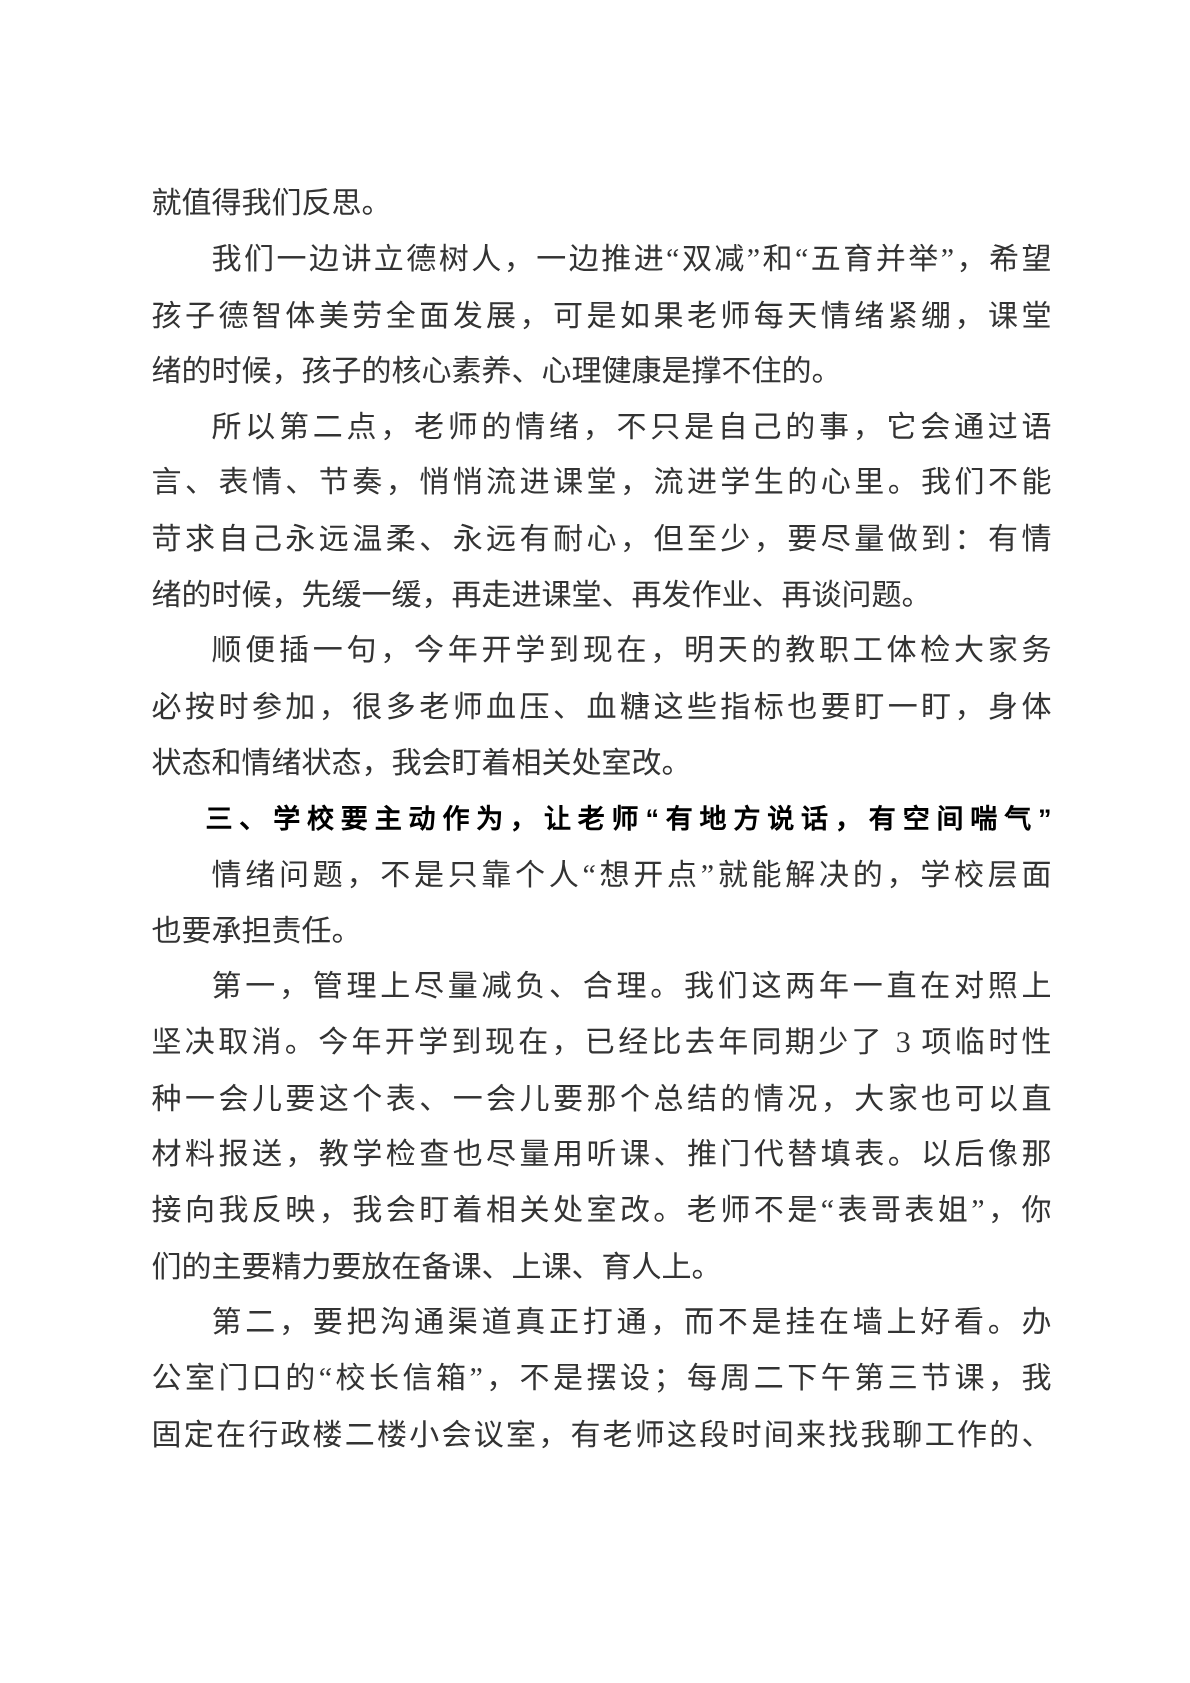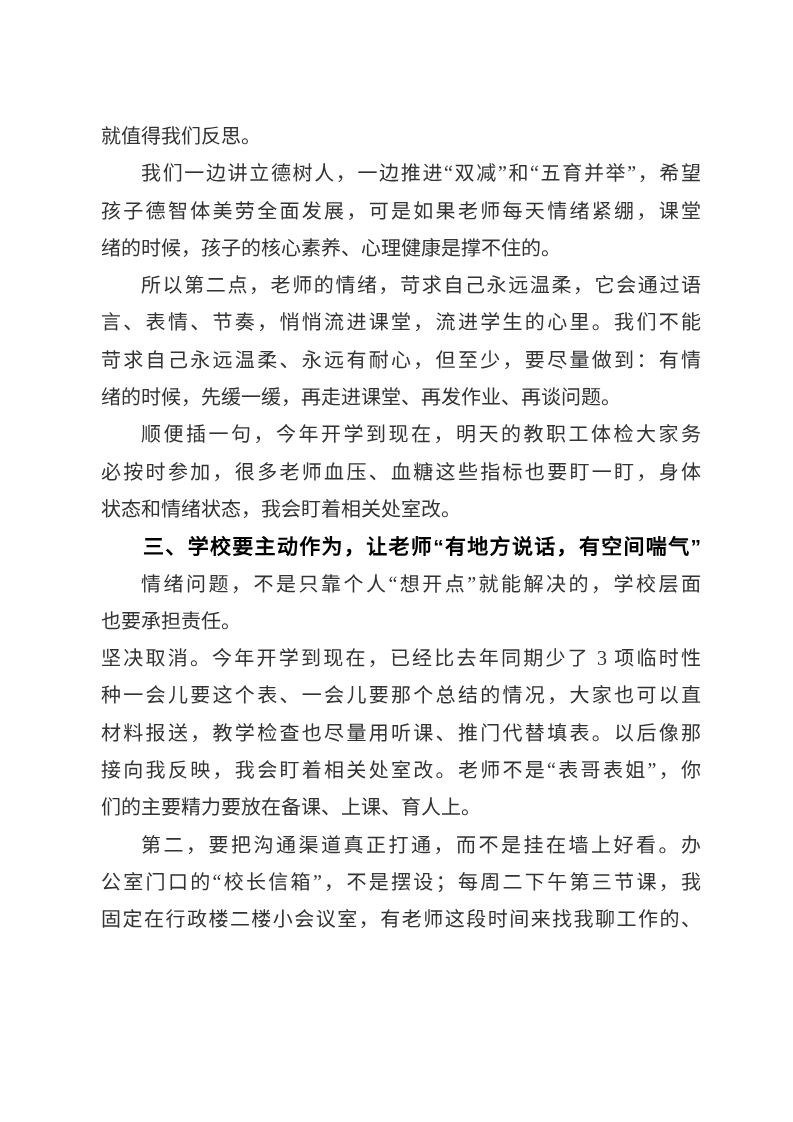--- a/index.html
+++ b/index.html
@@ -40,21 +40,21 @@
     text-align: justify;
     text-align-last: justify;
   }
   .line.indent {
     text-indent: 2em;
   }
   .para.heading .line {
     font-family: "Liberation Sans", "DejaVu Sans", sans-serif;
     font-weight: 700;
     color: #000000;
-    font-size: 21px;
+    font-size: 18px;
   }
   .footer {
     position: absolute;
     top: 1034px;
     left: 0;
     width: 100%;
     text-align: center;
     font-size: 15px;
     line-height: 22px;
     color: #3a3a3a;
@@ -76,38 +76,39 @@
 
   <div class="para body">
         <div class="line">就值得我们反思。</div>
       </div>
       <div class="para body">
         <div class="line indent full">我们一边讲立德树人，一边推进“双减”和“五育并举”，希望</div>
         <div class="line full">孩子德智体美劳全面发展，可是如果老师每天情绪紧绷，课堂</div>
         <div class="line">绪的时候，孩子的核心素养、心理健康是撑不住的。</div>
       </div>
       <div class="para body">
-        <div class="line indent full">所以第二点，老师的情绪，苛求自己永远温柔，它会通过语</div>
+        <div class="line indent full">所以第二点，老师的情绪，不只是自己的事，它会通过语</div>
         <div class="line full">言、表情、节奏，悄悄流进课堂，流进学生的心里。我们不能</div>
         <div class="line full">苛求自己永远温柔、永远有耐心，但至少，要尽量做到：有情</div>
         <div class="line">绪的时候，先缓一缓，再走进课堂、再发作业、再谈问题。</div>
       </div>
       <div class="para body">
         <div class="line indent full">顺便插一句，今年开学到现在，明天的教职工体检大家务</div>
         <div class="line full">必按时参加，很多老师血压、血糖这些指标也要盯一盯，身体</div>
         <div class="line">状态和情绪状态，我会盯着相关处室改。</div>
       </div>
       <div class="para heading">
         <div class="line indent full">三、学校要主动作为，让老师“有地方说话，有空间喘气”</div>
       </div>
       <div class="para body">
         <div class="line indent full">情绪问题，不是只靠个人“想开点”就能解决的，学校层面</div>
         <div class="line">也要承担责任。</div>
       </div>
       <div class="para body">
+        <div class="line indent full">第一，管理上尽量减负、合理。我们这两年一直在对照上</div>
         <div class="line full">坚决取消。今年开学到现在，已经比去年同期少了 3 项临时性</div>
         <div class="line full">种一会儿要这个表、一会儿要那个总结的情况，大家也可以直</div>
         <div class="line full">材料报送，教学检查也尽量用听课、推门代替填表。以后像那</div>
         <div class="line full">接向我反映，我会盯着相关处室改。老师不是“表哥表姐”，你</div>
         <div class="line">们的主要精力要放在备课、上课、育人上。</div>
       </div>
       <div class="para body">
         <div class="line indent full">第二，要把沟通渠道真正打通，而不是挂在墙上好看。办</div>
         <div class="line full">公室门口的“校长信箱”，不是摆设；每周二下午第三节课，我</div>
         <div class="line full">固定在行政楼二楼小会议室，有老师这段时间来找我聊工作的、</div>

